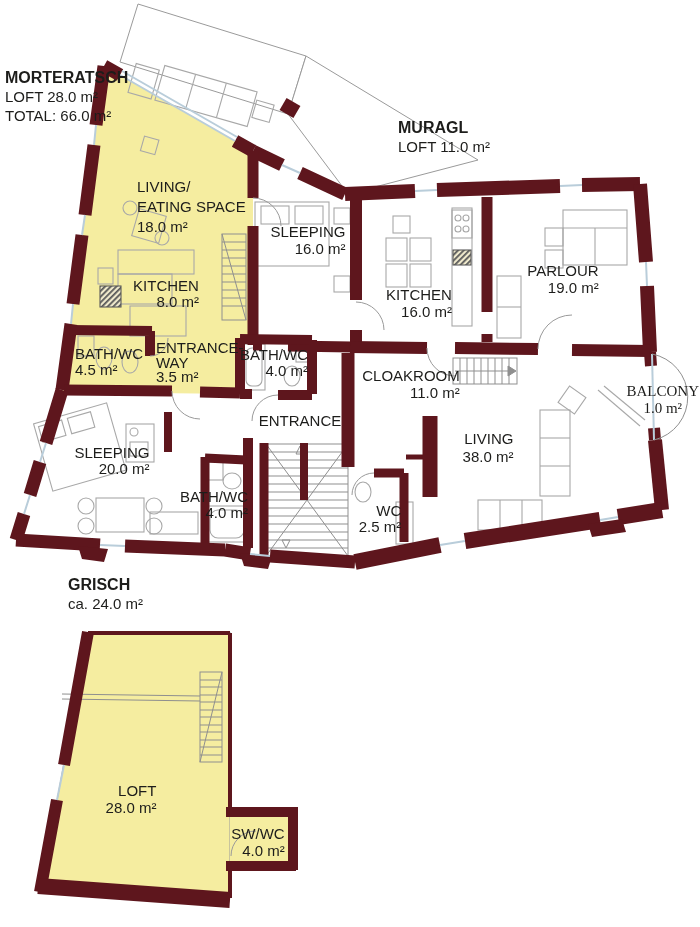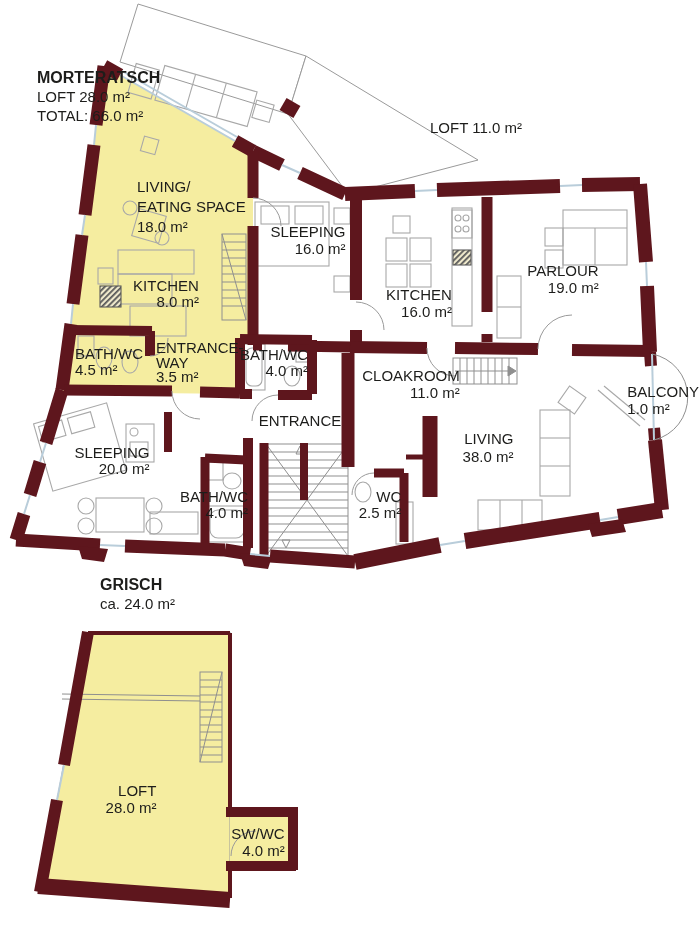--- a/index.html
+++ b/index.html
@@ -1,27 +1,27 @@
 <!DOCTYPE html>
 <html><head>
 <meta charset="utf-8">
 <style>
   html,body{margin:0;padding:0;background:#fff;}
   .stage{position:relative;width:700px;height:927px;background:#fff;overflow:hidden;
          font-family:"Liberation Sans",sans-serif;color:#1d1d1b;}
   .plan-svg{position:absolute;left:0;top:0;}
   .lbl{position:absolute;font-size:15px;line-height:18px;white-space:nowrap;}
   .lbl.c{transform:translateX(-50%);text-align:right;}
-  .lbl.r{transform:translateX(-100%);text-align:left;}
+  .lbl.r{transform:translateX(-100%);text-align:center;font-family:Liberation Serif, serif;}
   .lh14{line-height:14.5px;}
   .lh15{line-height:15.5px;}
   .lh16{line-height:16.5px;}
   .lh17{line-height:17px;}
   .lh20{line-height:20px;}
-  .hdr{position:absolute;font-size:15px;line-height:19px;white-space:nowrap;margin-left:32px;}
+  .hdr{position:absolute;font-size:15px;line-height:19px;white-space:nowrap;}
   .hdr .nm{font-weight:bold;font-size:16px;}
 </style>
 </head>
 <body>
 
 <div class="stage">
 
 <svg class="plan-svg" width="700" height="927" viewBox="0 0 700 927">
   <defs>
     <pattern id="ht" width="4" height="4" patternUnits="userSpaceOnUse" patternTransform="rotate(45)">
@@ -254,20 +254,21 @@
   </g>
 </svg>
 
 <div class="hdr" style="left:5px;top:68px">
   <div class="nm">MORTERATSCH</div>
   <div>LOFT 28.0 m²</div>
   <div>TOTAL: 66.0 m²</div>
 </div>
 
 <div class="hdr" style="left:398px;top:118px">
+  <div class="nm">MURAGL</div>
   <div>LOFT 11.0 m²</div>
 </div>
 
 <div class="lbl lh20" style="left:137px;top:177px">
   <div>LIVING/</div>
   <div>EATING SPACE</div>
   <div>18.0 m²</div>
 </div>
 
 <div class="lbl c lh17" style="left:308px;top:223px">
@@ -323,21 +324,21 @@
 <div class="lbl c lh15" style="left:112px;top:445px">
   <div>SLEEPING</div>
   <div>20.0 m²</div>
 </div>
 
 <div class="lbl c lh15" style="left:214px;top:489px">
   <div>BATH/WC</div>
   <div>4.0 m²</div>
 </div>
 
-<div class="lbl c lh15" style="left:380px;top:489px">
+<div class="lbl c lh15" style="left:380px;top:503px">
   <div>WC</div>
   <div>2.5 m²</div>
 </div>
 
 <div class="lbl r lh17" style="left:699px;top:383px">
   <div>BALCONY</div>
   <div>1.0 m²</div>
 </div>
 
 <div class="hdr" style="left:68px;top:575px">

